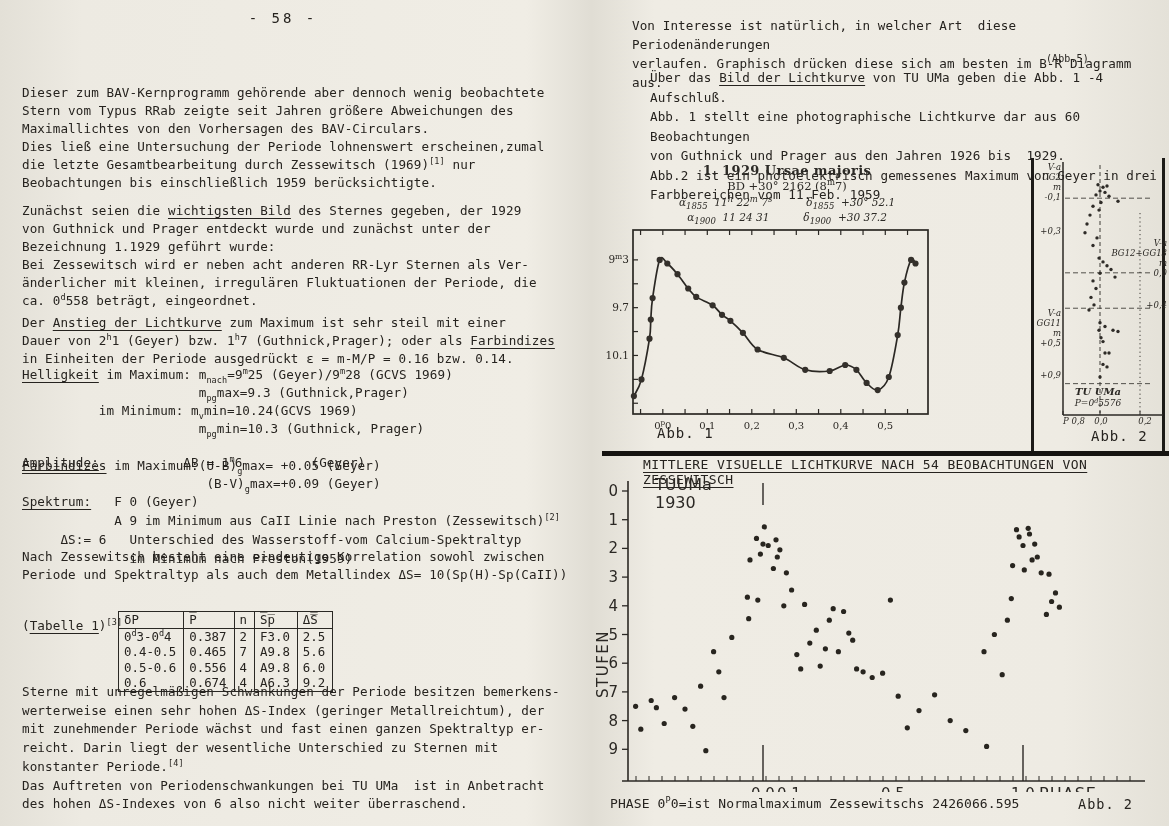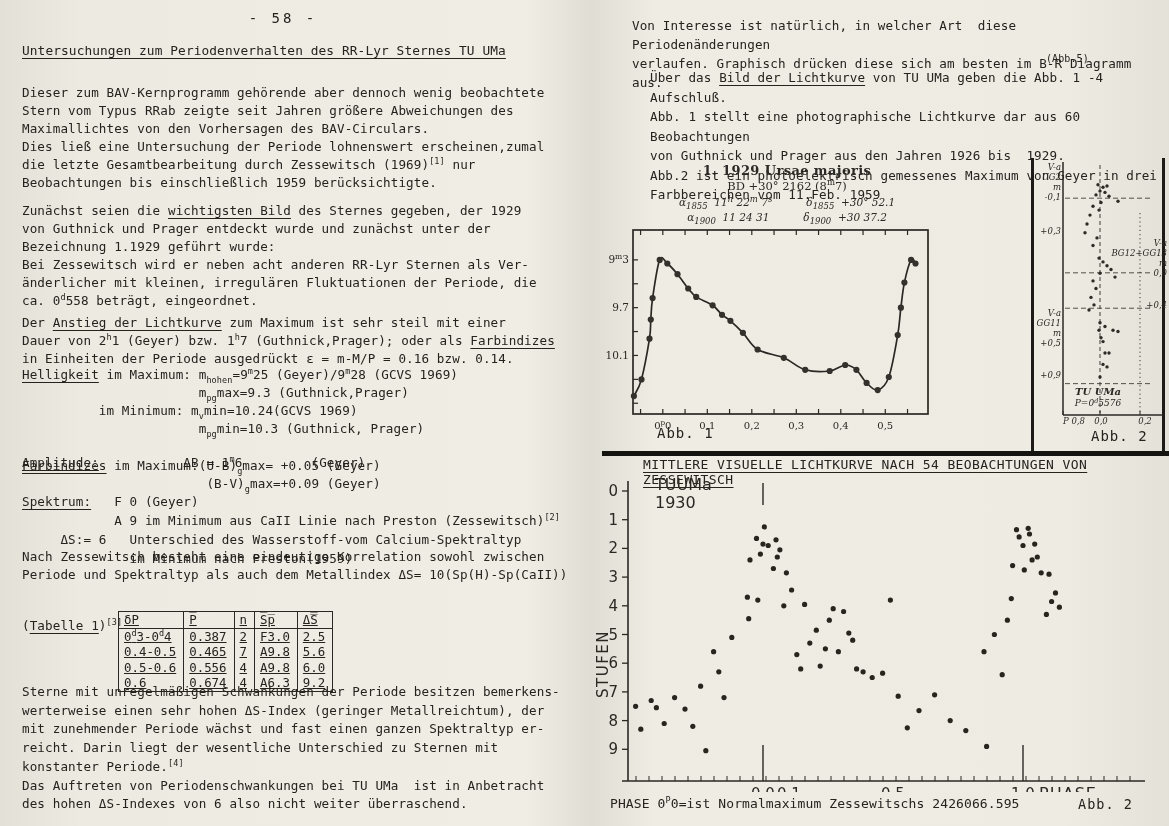--- a/index.html
+++ b/index.html
@@ -10,21 +10,21 @@
   }
   .para{position:absolute;white-space:pre-wrap;font-size:12.6px;line-height:18px;letter-spacing:.1px;}
   .lh19{line-height:19px;}
   .lh195{line-height:19.5px;}
   .lh187{line-height:18.7px;}
   sup,sub{font-size:8.5px;line-height:0;}
   u{text-underline-offset:2.5px;}
   .pagenum{position:absolute;left:228px;top:10px;width:110px;text-align:center;font-size:14px;letter-spacing:3px;}
   .title{position:absolute;left:22px;top:42px;font-size:12.8px;}
   .dtable{position:absolute;left:118px;top:611px;border-collapse:collapse;font-size:12.4px;line-height:15.5px;
-          border:1.8px solid #2a2824;background:transparent;text-decoration:underline;}
+          border:1.8px solid #2a2824;background:transparent;}
   .dtable th,.dtable td{padding:0 7px 0 5px;font-weight:normal;text-align:left;vertical-align:top;}
   .dtable th{border-bottom:1.6px solid #2a2824;}
   .dtable th + th, .dtable td + td{border-left:1.6px solid #2a2824;}
   .figserif{font-family:"DejaVu Serif","Liberation Serif",serif;}
   .fig1-head{position:absolute;left:612px;top:163px;width:350px;text-align:center;color:#2c2a26;}
   .fig1-title{font-size:13px;font-weight:bold;letter-spacing:.4px;}
   .fig1-sub{font-size:11.5px;margin-top:1px;}
   .fig1-coords{display:flex;justify-content:center;gap:34px;font-size:10.5px;font-style:italic;margin-top:3px;text-align:right;}
   .fig1-coords > div{display:flex;gap:14px;}
   .figcap{position:absolute;font-size:14px;letter-spacing:1px;}
@@ -35,38 +35,37 @@
   .chartbox{position:absolute;}
   svg text{user-select:none;}
 </style>
 </head>
 <body>
 
 <div id="stage">
 
   <div class="pagenum">- 58 -</div>
 
-  <div class="para title"><u>Untersuchungen zum Periodenverhalten des RR-Lyr Sternes TU UMa</u></div>
 
   <div class="para" style="left:22px;top:84px;">Dieser zum BAV-Kernprogramm gehörende aber dennoch wenig beobachtete
 Stern vom Typus RRab zeigte seit Jahren größere Abweichungen des
 Maximallichtes von den Vorhersagen des BAV-Circulars.
 Dies ließ eine Untersuchung der Periode lohnenswert erscheinen,zumal
 die letzte Gesamtbearbeitung durch Zessewitsch (1969)<sup>[1]</sup> nur
 Beobachtungen bis einschließlich 1959 berücksichtigte.</div>
   <div class="para" style="left:22px;top:202px;">Zunächst seien die <u>wichtigsten Bild</u> des Sternes gegeben, der 1929
 von Guthnick und Prager entdeckt wurde und zunächst unter der
 Bezeichnung 1.1929 geführt wurde:
 Bei Zessewitsch wird er neben acht anderen RR-Lyr Sternen als Ver-
 änderlicher mit kleinen, irregulären Fluktuationen der Periode, die
 ca. 0<sup>d</sup>558 beträgt, eingeordnet.</div>
   <div class="para" style="left:22px;top:314px;">Der <u>Anstieg der Lichtkurve</u> zum Maximum ist sehr steil mit einer
 Dauer von 2<sup>h</sup>1 (Geyer) bzw. 1<sup>h</sup>7 (Guthnick,Prager); oder als <u>Farbindizes</u>
 in Einheiten der Periode ausgedrückt ε = m-M/P = 0.16 bzw. 0.14.</div>
-  <div class="para" style="left:22px;top:366px;"><u>Helligkeit</u> im Maximum: m<sub>hohen</sub>=9<sup>m</sup>25 (Geyer)/9<sup>m</sup>28 (GCVS 1969)
+  <div class="para" style="left:22px;top:366px;"><u>Helligkeit</u> im Maximum: m<sub>nach</sub>=9<sup>m</sup>25 (Geyer)/9<sup>m</sup>28 (GCVS 1969)
                        m<sub>pg</sub>max=9.3 (Guthnick,Prager)
           im Minimum: m<sub>v</sub>min=10.24(GCVS 1969)
                        m<sub>pg</sub>min=10.3 (Guthnick, Prager)</div>
   <div class="para" style="left:22px;top:437px;margin-top:17px;"><u>Amplitude:</u>           ΔB = 1<sup>m</sup>6         (Geyer)</div>
   <div class="para" style="left:22px;top:457px;"><u>Farbindizes</u> im Maximum:(U-B)<sub>g</sub>max= +0.05 (Geyer)
                         (B-V)<sub>g</sub>max=+0.09 (Geyer)</div>
   <div class="para lh19" style="left:22px;top:492px;"><u>Spektrum:</u>   F 0 (Geyer)
             A 9 im Minimum aus CaII Linie nach Preston (Zessewitsch)<sup>[2]</sup>
      ΔS:= 6   Unterschied des Wasserstoff-vom Calcium-Spektraltyp
               im Minimum nach Preston(1959)</div>

